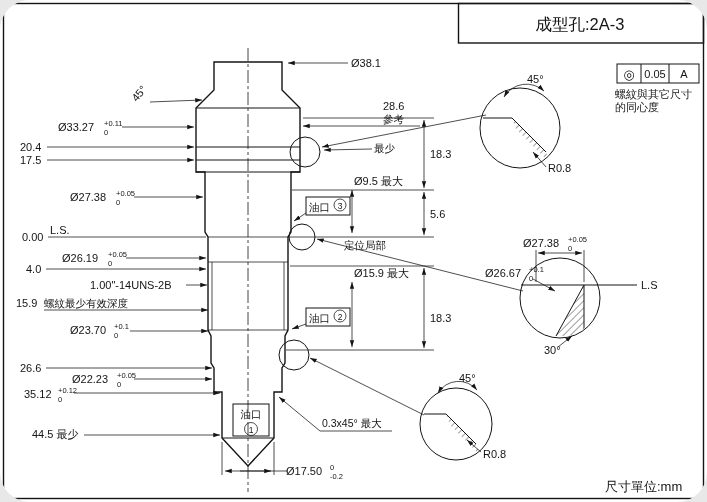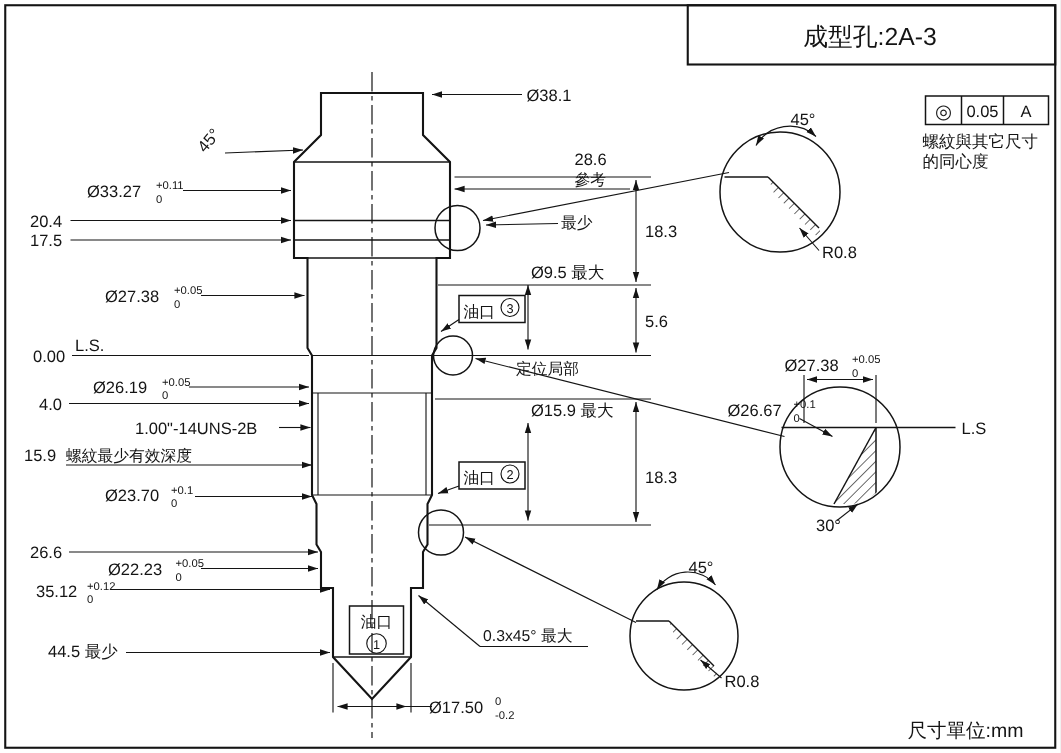--- a/index.html
+++ b/index.html
@@ -1,17 +1,17 @@
 <!DOCTYPE html>
 <html><head>
 <meta charset="utf-8">
 <style>
   html,body{margin:0;padding:0;background:#e8e8e8;}
   #wrap{position:relative;width:707px;height:502px;background:#ffffff;margin:0 auto;
-        font-family:"Liberation Sans","DejaVu Sans",sans-serif;overflow:hidden;}
+        font-family:"Liberation Sans","DejaVu Sans",sans-serif;overflow:hidden;border-radius:30px;}
   svg{position:absolute;left:0;top:0;}
   text{fill:#141414;font-family:"Liberation Sans","DejaVu Sans",sans-serif;}
   .t7{font-size:7.5px}
   .t8{font-size:8.5px}
   .t10{font-size:10.5px}
   .t11{font-size:11px}
   .t13{font-size:13px}
   .t16{font-size:16.5px}
   .ln{stroke:#141414;stroke-width:1;fill:none}
   .lt{stroke:#141414;stroke-width:0.75;fill:none}

